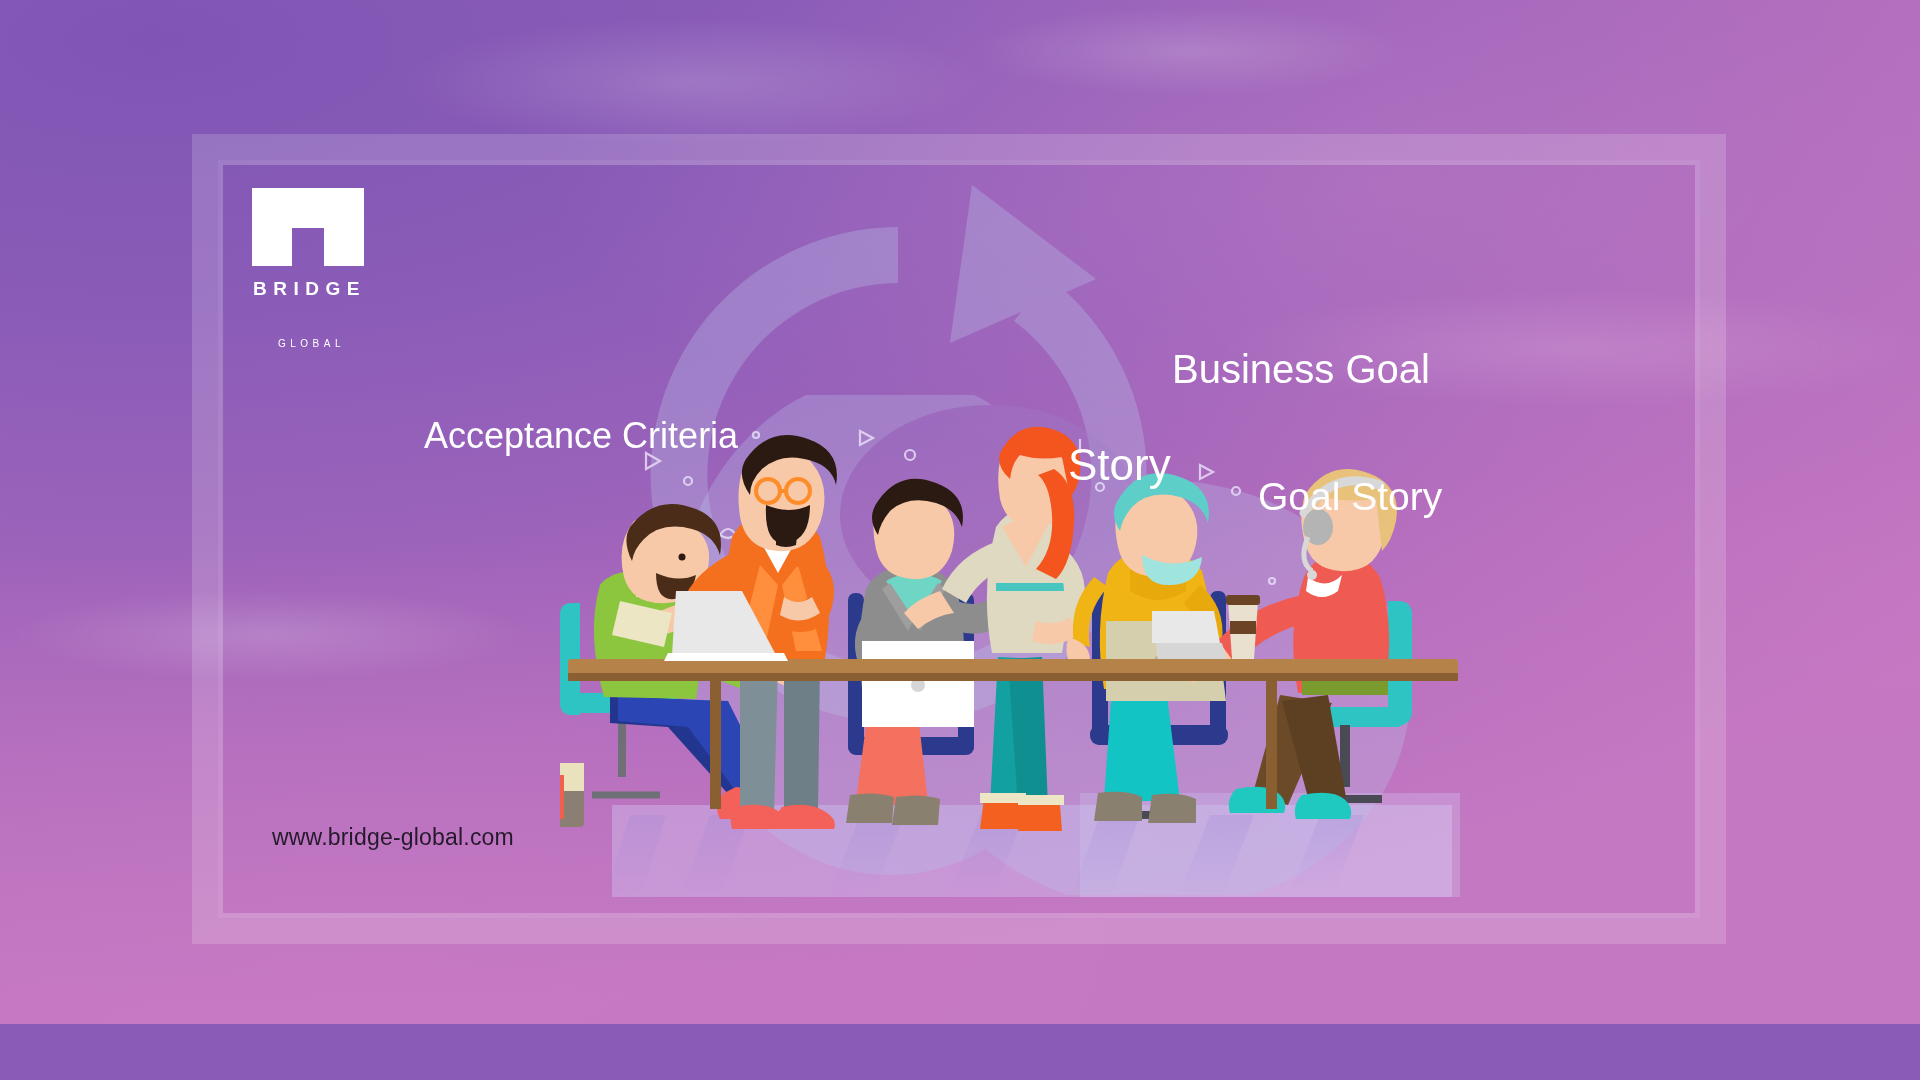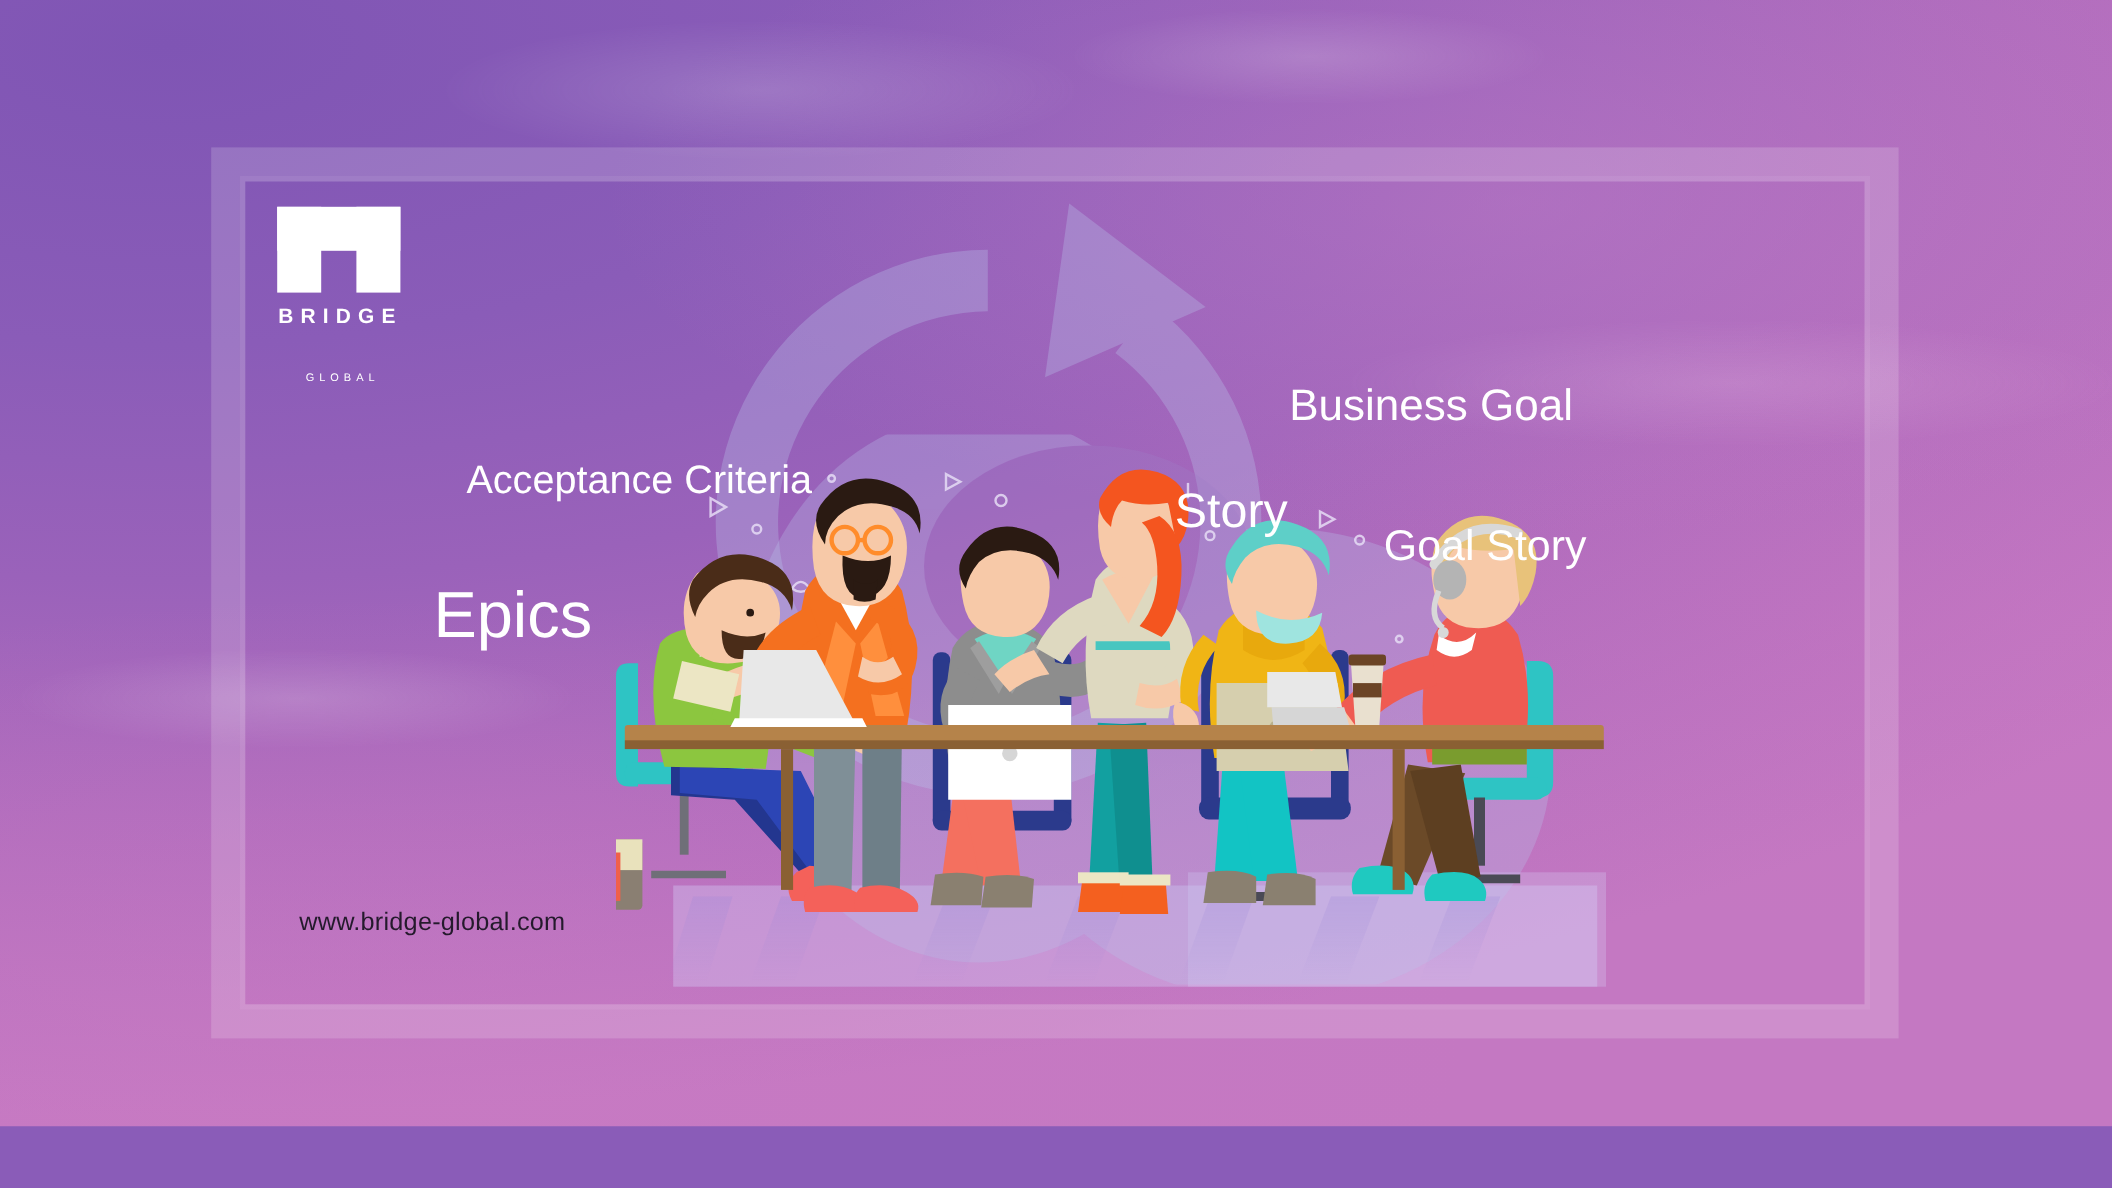--- a/index.html
+++ b/index.html
@@ -372,21 +372,20 @@
     <g>
       <rect x="-72" y="368" width="96" height="64" rx="4" fill="#8a7f72"></rect>
       <rect x="-72" y="368" width="96" height="28" fill="#e9e2bc"></rect>
       <path d="M-44 356 q20 -12 40 0" stroke="#f08a6a" stroke-width="6" fill="none"></path>
       <rect x="-48" y="380" width="8" height="44" fill="#f0604a"></rect>
       <rect x="-4" y="380" width="8" height="44" fill="#f0604a"></rect>
       <rect x="-28" y="388" width="18" height="14" fill="#2ec4c4"></rect>
     </g>
   </svg>
 
-  <div class="label l-epics">Epics</div>
   <div class="label l-accept">Acceptance Criteria</div>
   <div class="label l-business">Business Goal</div>
   <div class="label l-tasks">Story</div>
   <div class="label l-user">Goal Story</div>
 
   <div class="site-url">www.bridge-global.com</div>
 
 </div>
 
 </body></html>

